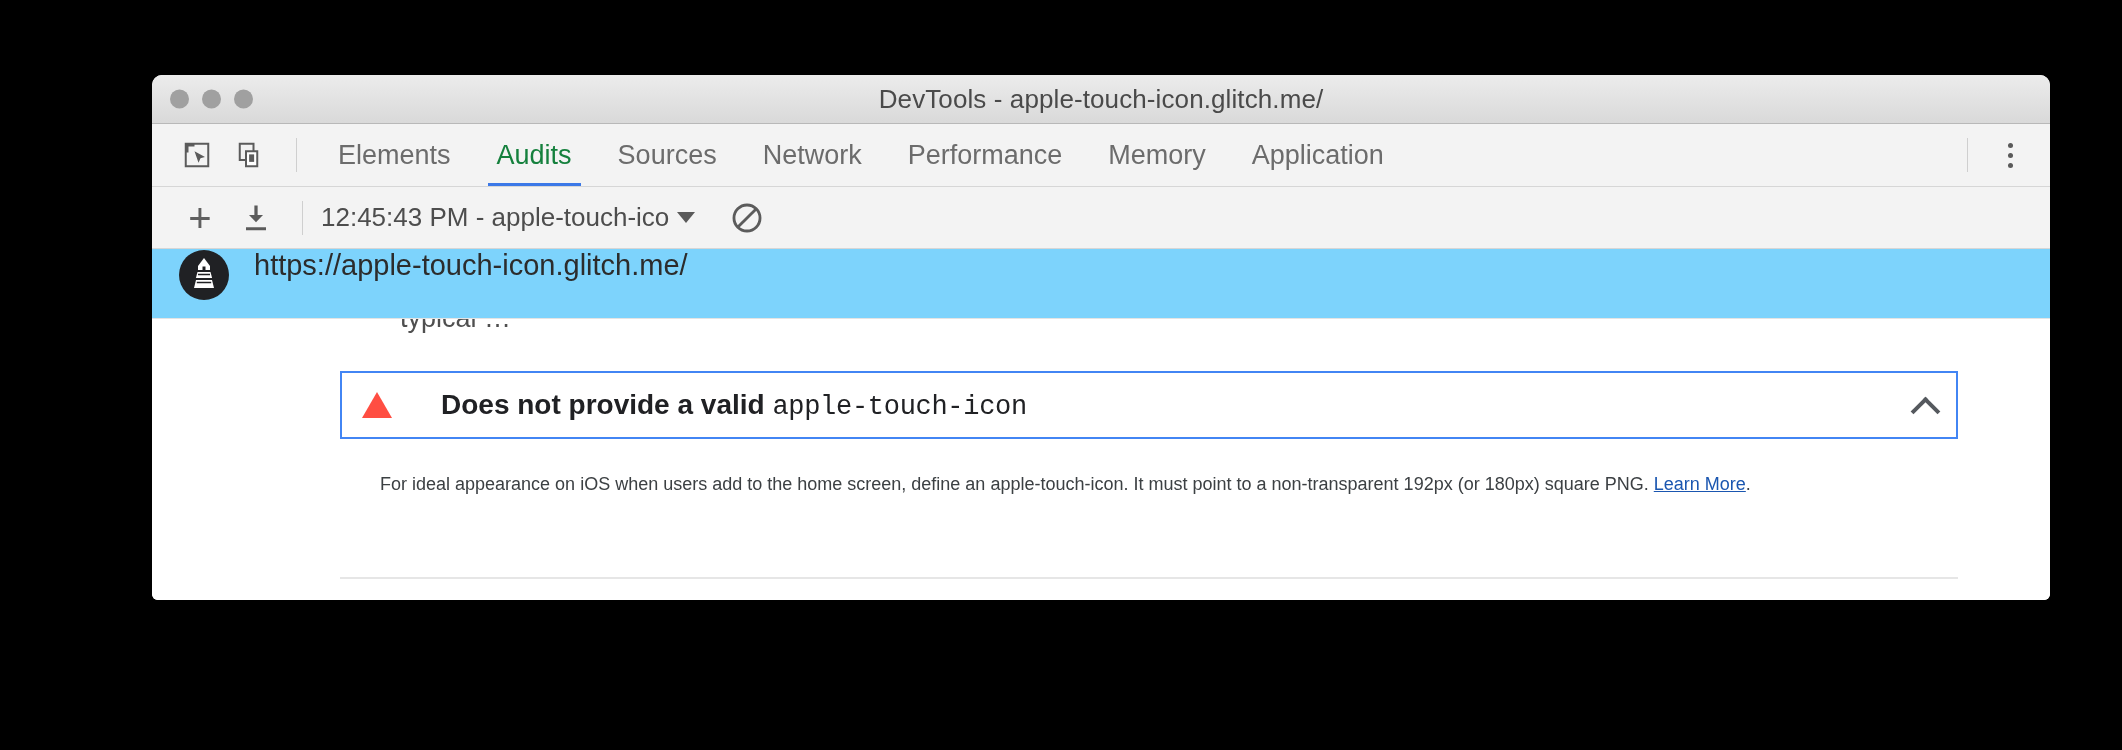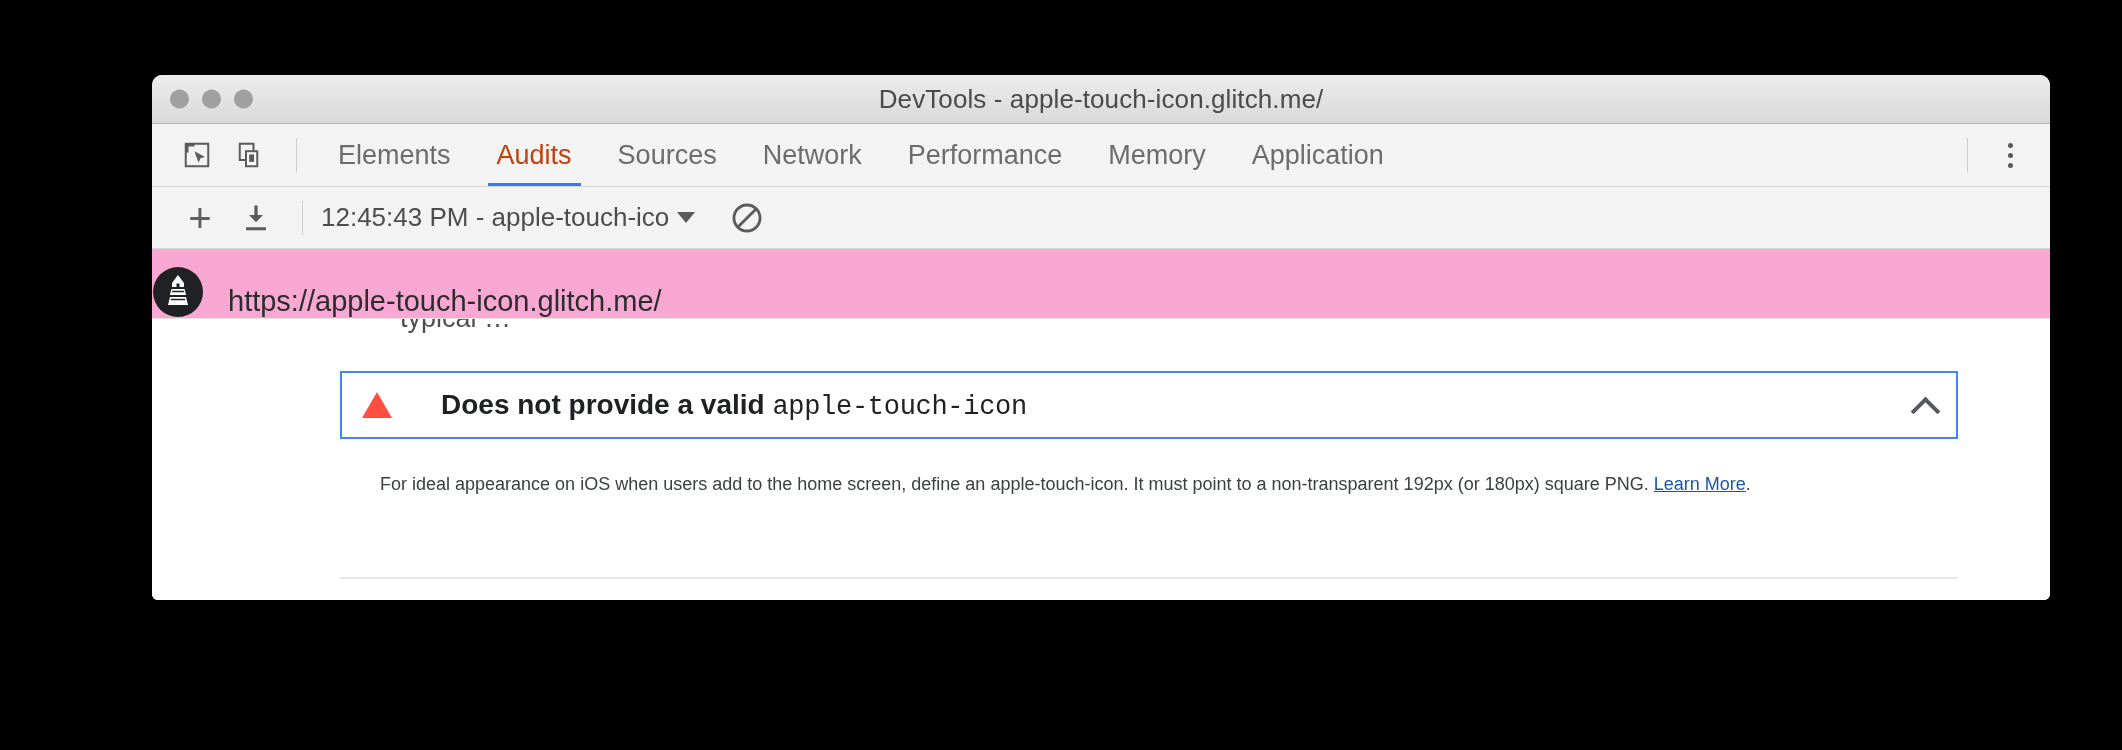--- a/index.html
+++ b/index.html
@@ -99,21 +99,21 @@
     display: flex;
     align-items: center;
     padding: 0 23px;
     font-size: 27px;
     color: #6c6c6c;
     white-space: nowrap;
     position: relative;
     box-sizing: border-box;
   }
   .tab.active {
-    color: #c2410c;
+    color: #15803d;
   }
   .tab.active::after {
     content: "";
     position: absolute;
     left: 14px;
     right: 14px;
     bottom: 0;
     height: 3px;
     background: #3b78e7;
   }
@@ -196,23 +196,24 @@
     width: 48px;
     height: 46px;
     display: flex;
     align-items: center;
     justify-content: center;
   }
 
   
   .url-row {
     display: flex;
-    align-items: flex-end;
+    align-items: flex-start;
     height: 70px;
-    background: #f9a8d4;
+    background: #7dd3fc;
+    padding-left: 26px;
     box-sizing: border-box;
     border-bottom: 1px solid #e4e4e4;
   }
   .lh-logo {
     width: 52px;
     height: 52px;
     flex: none;
     margin-right: 24px;
   }
   .url-text {

